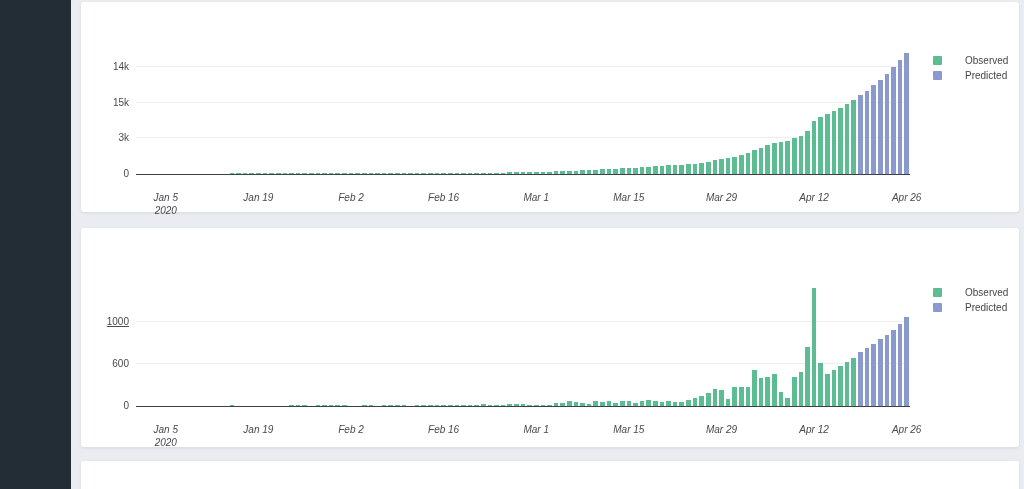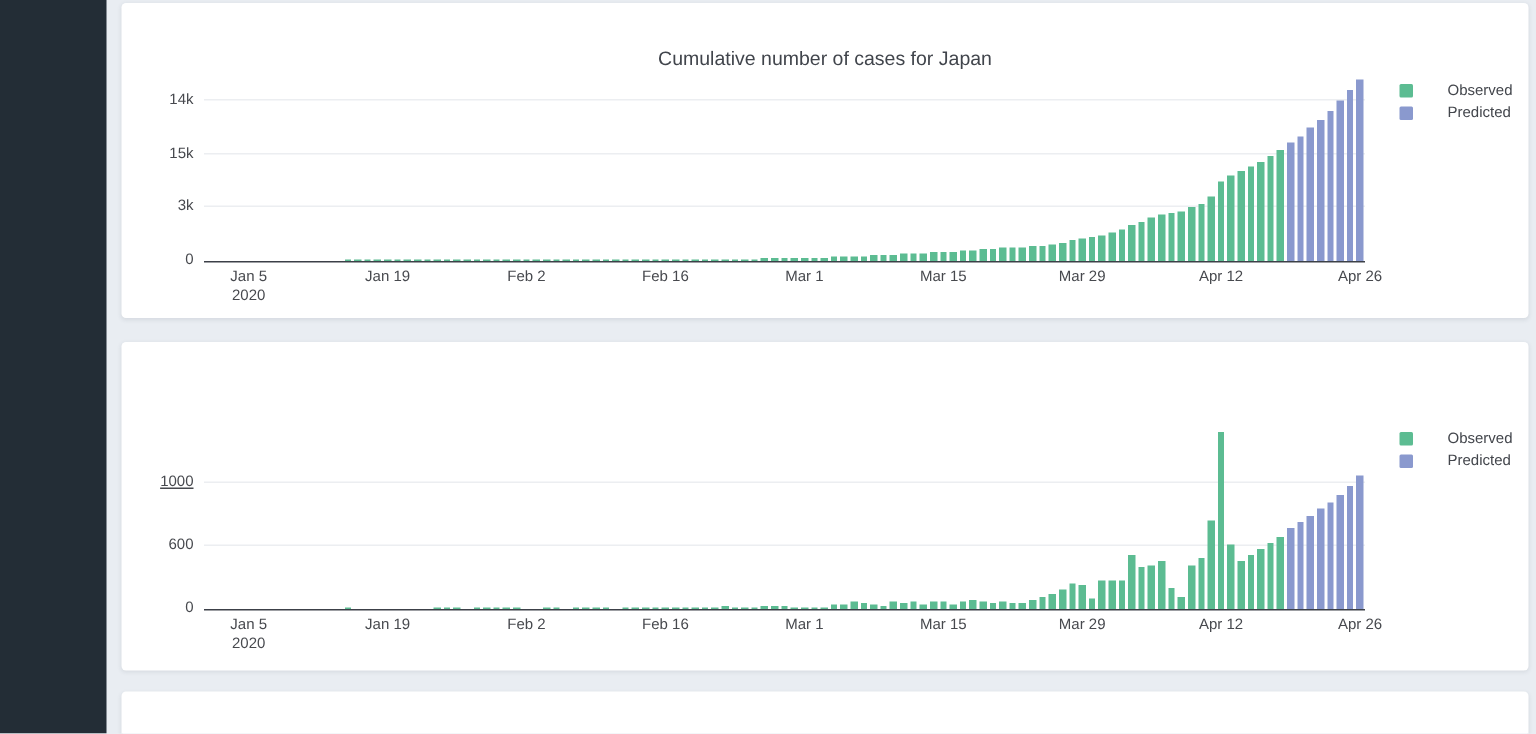--- a/index.html
+++ b/index.html
@@ -20,40 +20,39 @@
   .card-1 .chart-title { top:32px; }
 
   .plot { position:absolute; left:55px; width:774px; border-bottom:1.5px solid #3c4048; }
   .card-0 .plot { top:50px; height:123px; }
   .card-1 .plot { top:57px; height:122px; }
 
   .gridline { position:absolute; left:0; width:100%; height:1px; background:#eceef1; }
   .bar { position:absolute; bottom:0; }
   .ytick { position:absolute; right:100%; margin-right:7px; font-size:10px; color:#47494e;
            white-space:nowrap; transform:translateY(50%); line-height:1; }
-  .xtick { position:absolute; top:100%; margin-top:5px; transform:translateX(-50%);
-           font-size:10px; color:#47494e; text-align:center; line-height:1.25; white-space:nowrap; }
+  .xtick { position:absolute; top:100%; margin-top:18px; transform:translateX(-50%);
+           font-size:10px; color:#47494e; text-align:center; line-height:1.25; white-space:nowrap;font-style:italic; }
 
   .legend { position:absolute; left:852px; display:flex; flex-direction:column; gap:4px; }
   .card-0 .legend { top:53px; }
   .card-1 .legend { top:59px; }
   .legend-row { display:flex; align-items:center; }
   .swatch { width:9px; height:9px; border-radius:1px; display:inline-block; }
   .legend-label { font-size:10px; color:#43464c; margin-left:23px; }
 </style>
 </head>
 <body style="background: rgb(233, 237, 242);">
 
 <div class="screen">
   <nav class="sidebar" style="background: rgb(35, 45, 54);"></nav>
 
   <main>
 
     <section class="card card-0">
-      <h2 class="chart-title">Cumulative number of cases for Japan</h2>
       <div class="plot">
           <div class="ytick" style="bottom: 0px;">0</div>
           <div class="gridline" style="bottom: 35.6725px;"></div>
           <div class="ytick" style="bottom: 35.6725px;">3k</div>
           <div class="gridline" style="bottom: 71.345px;"></div>
           <div class="ytick" style="bottom: 71.345px;">15k</div>
           <div class="gridline" style="bottom: 107.018px;"></div>
           <div class="ytick" style="bottom: 107.018px;">14k</div>
           <div class="xtick" style="left: 29.7692px;">Jan 5<div>2020</div></div>
           <div class="xtick" style="left: 122.385px;">Jan 19</div>

